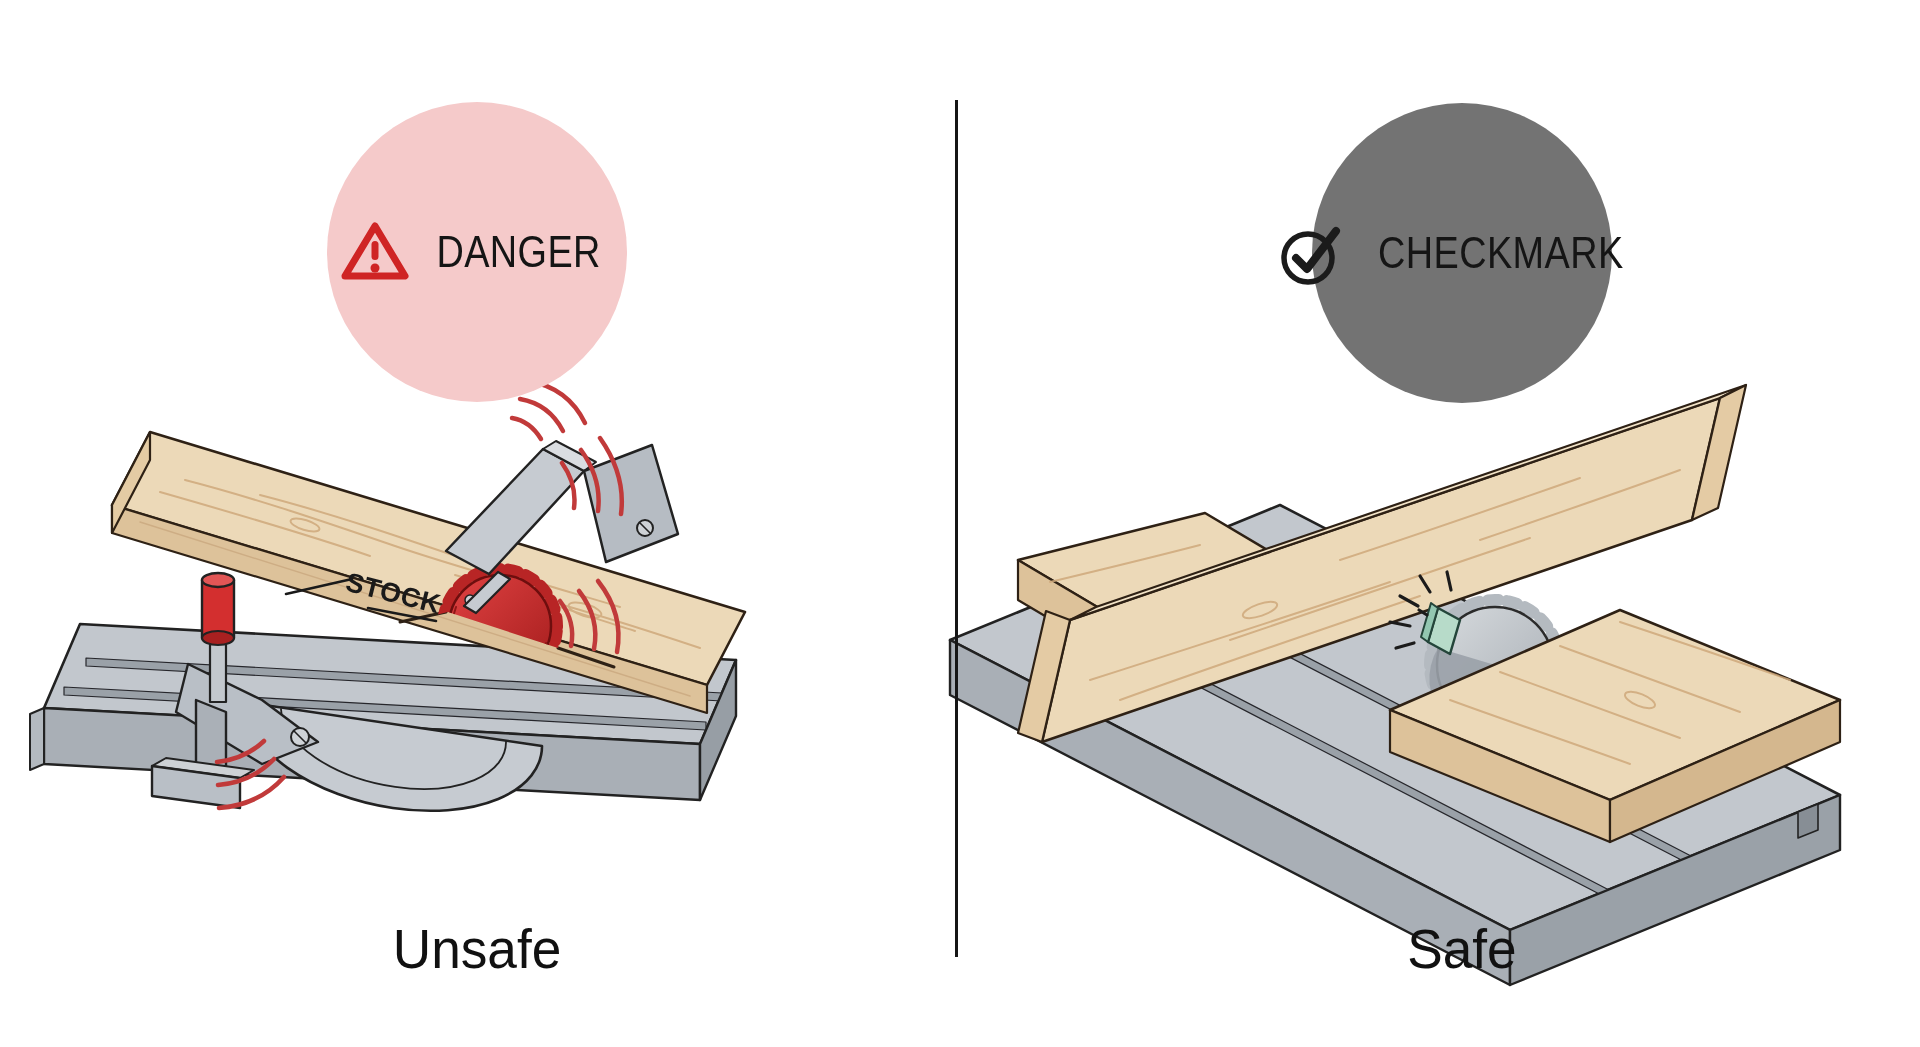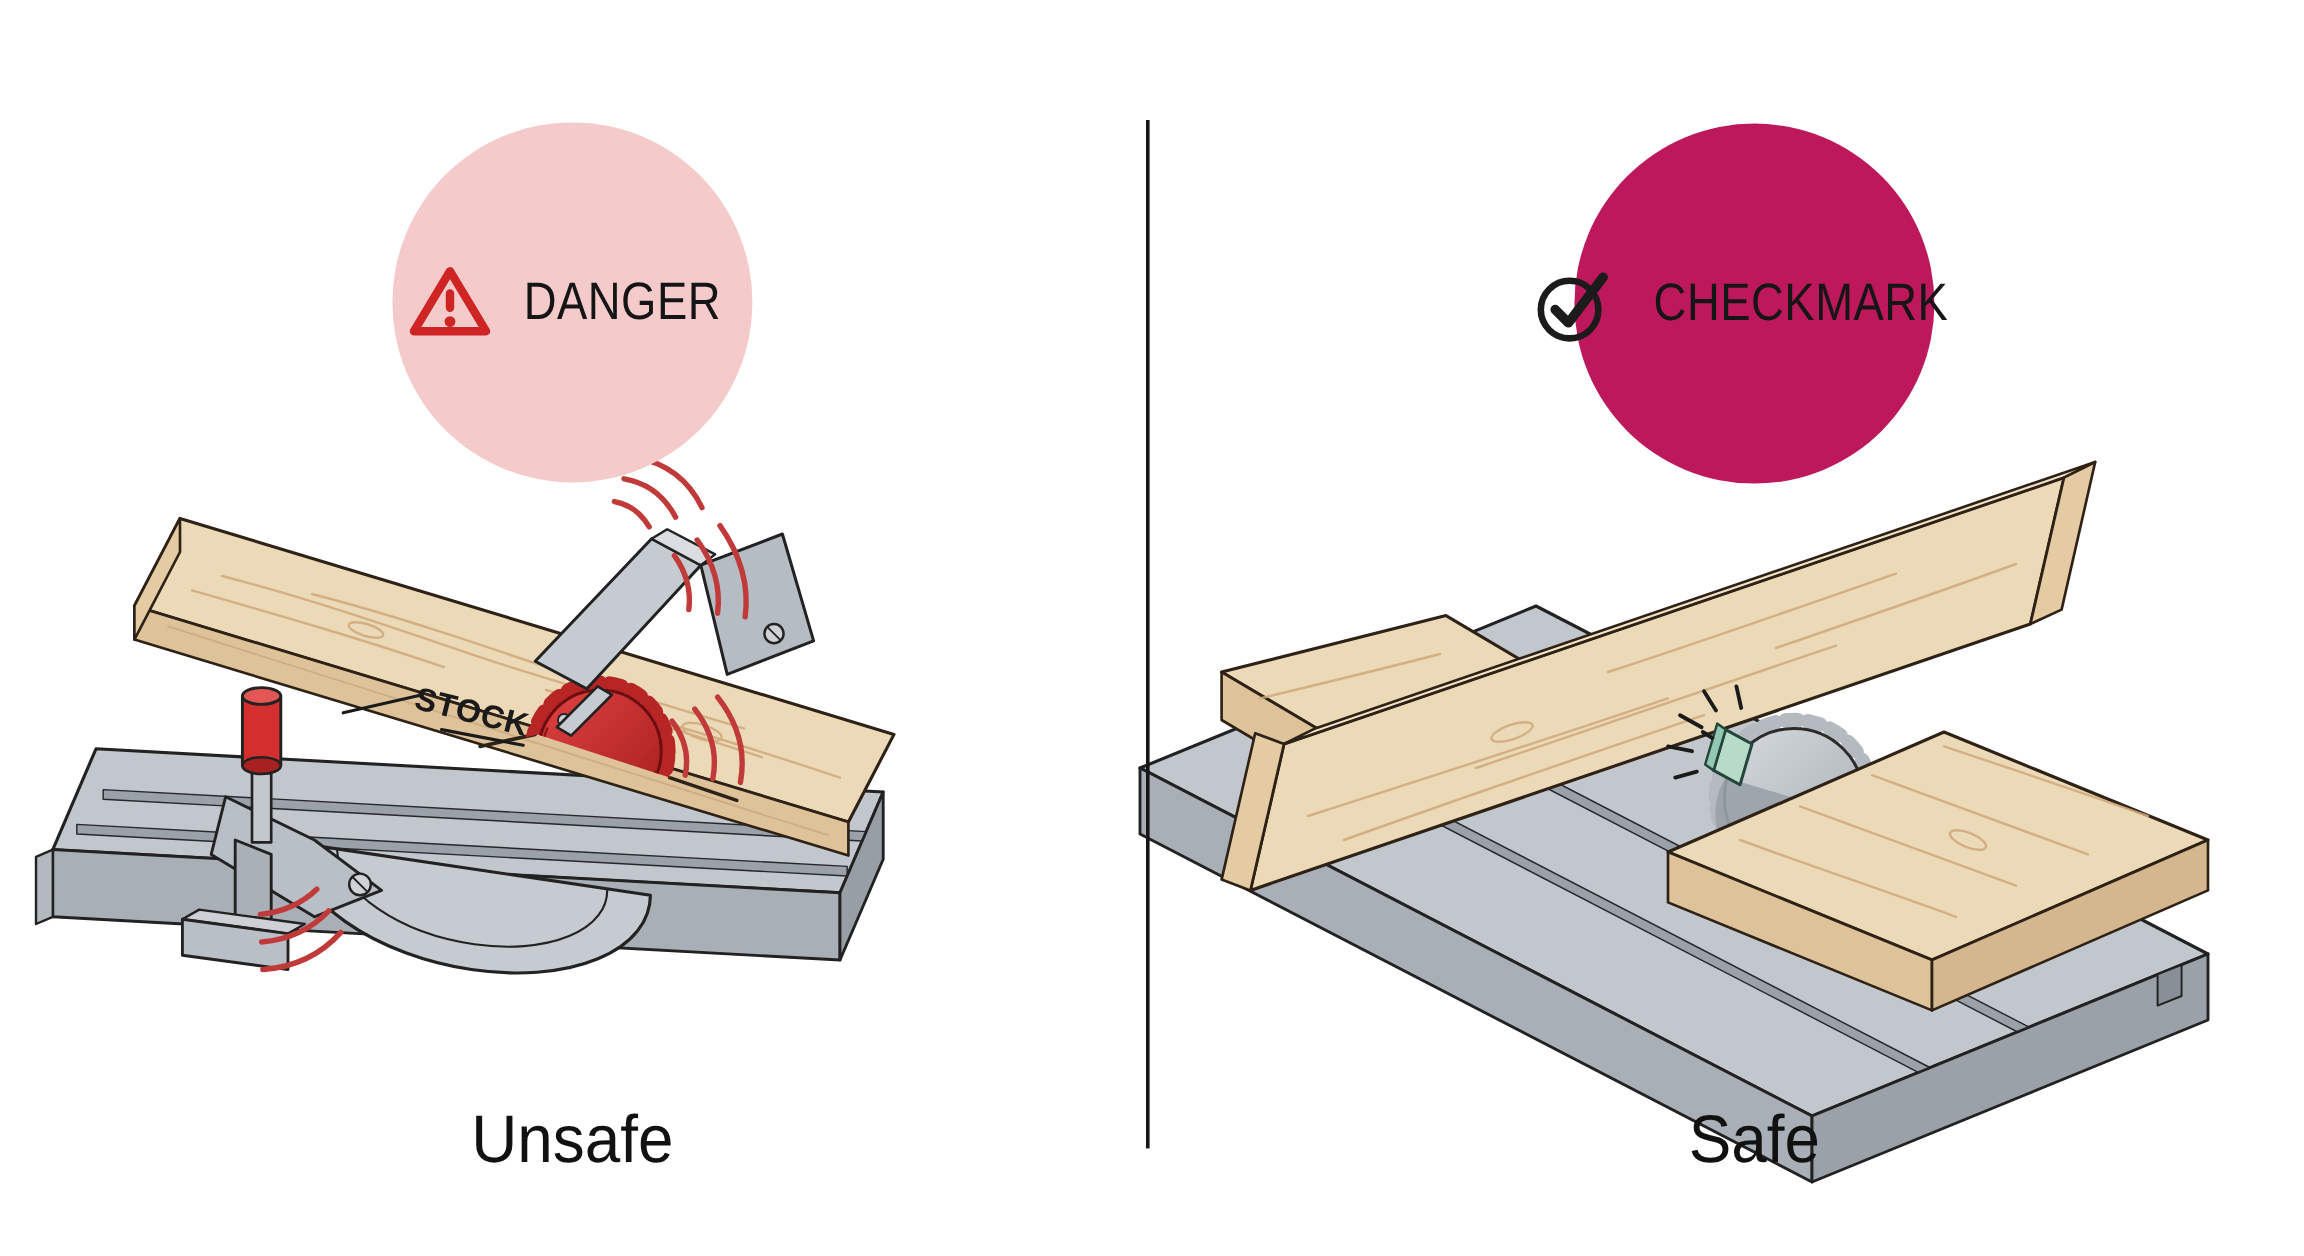--- a/index.html
+++ b/index.html
@@ -8,21 +8,21 @@
     background:#ffffff;font-family:"Liberation Sans",sans-serif;
   }
   .stage{position:absolute;inset:0;}
   svg.scene{position:absolute;left:0;top:0;}
   .divider{position:absolute;left:955px;top:100px;width:3px;height:857px;background:#161616;}
   .badge{
     position:absolute;width:300px;height:300px;border-radius:50%;
     display:flex;align-items:center;justify-content:center;gap:12px;
   }
   .badge-danger{left:327px;top:102px;background:#f5caca;}
-  .badge-safe{left:1312px;top:103px;background:#be185d;}
+  .badge-safe{left:1312px;top:103px;background:#737373;}
   .badge-label{
     display:inline-block;font-size:44px;color:#151515;letter-spacing:.5px;
     transform:scaleX(.86);transform-origin:center;white-space:nowrap;
   }
   .badge-icon{flex:0 0 auto;display:block;}
   .caption{
     position:absolute;top:916px;width:400px;text-align:center;
     font-size:56px;color:#111;transform:scaleX(.95);transform-origin:center;
   }
   .caption-unsafe{left:277px;}

